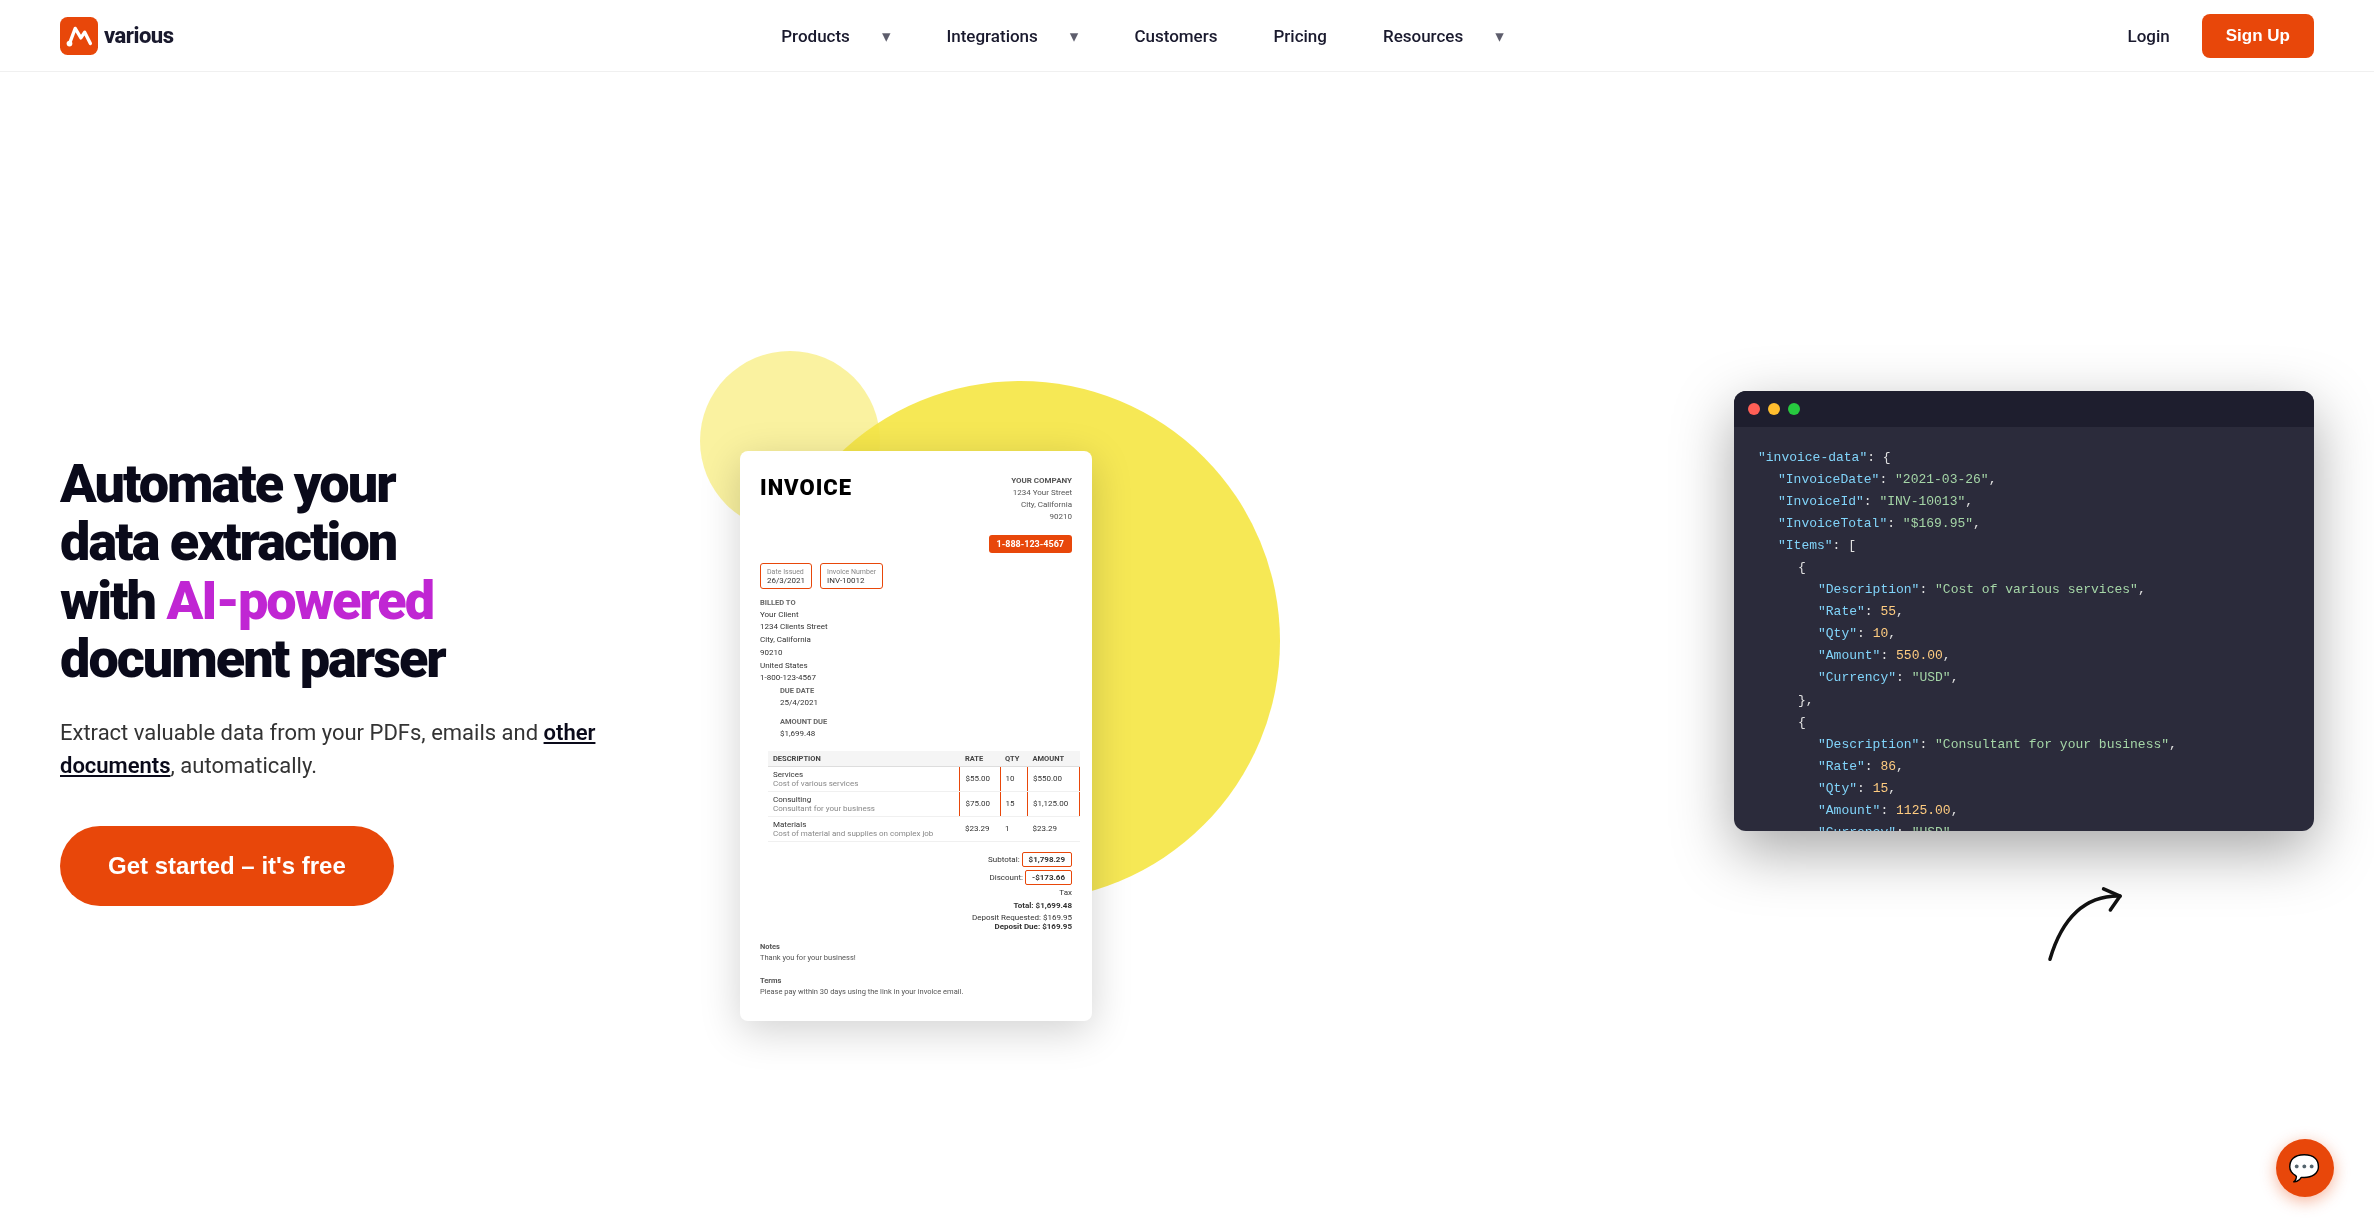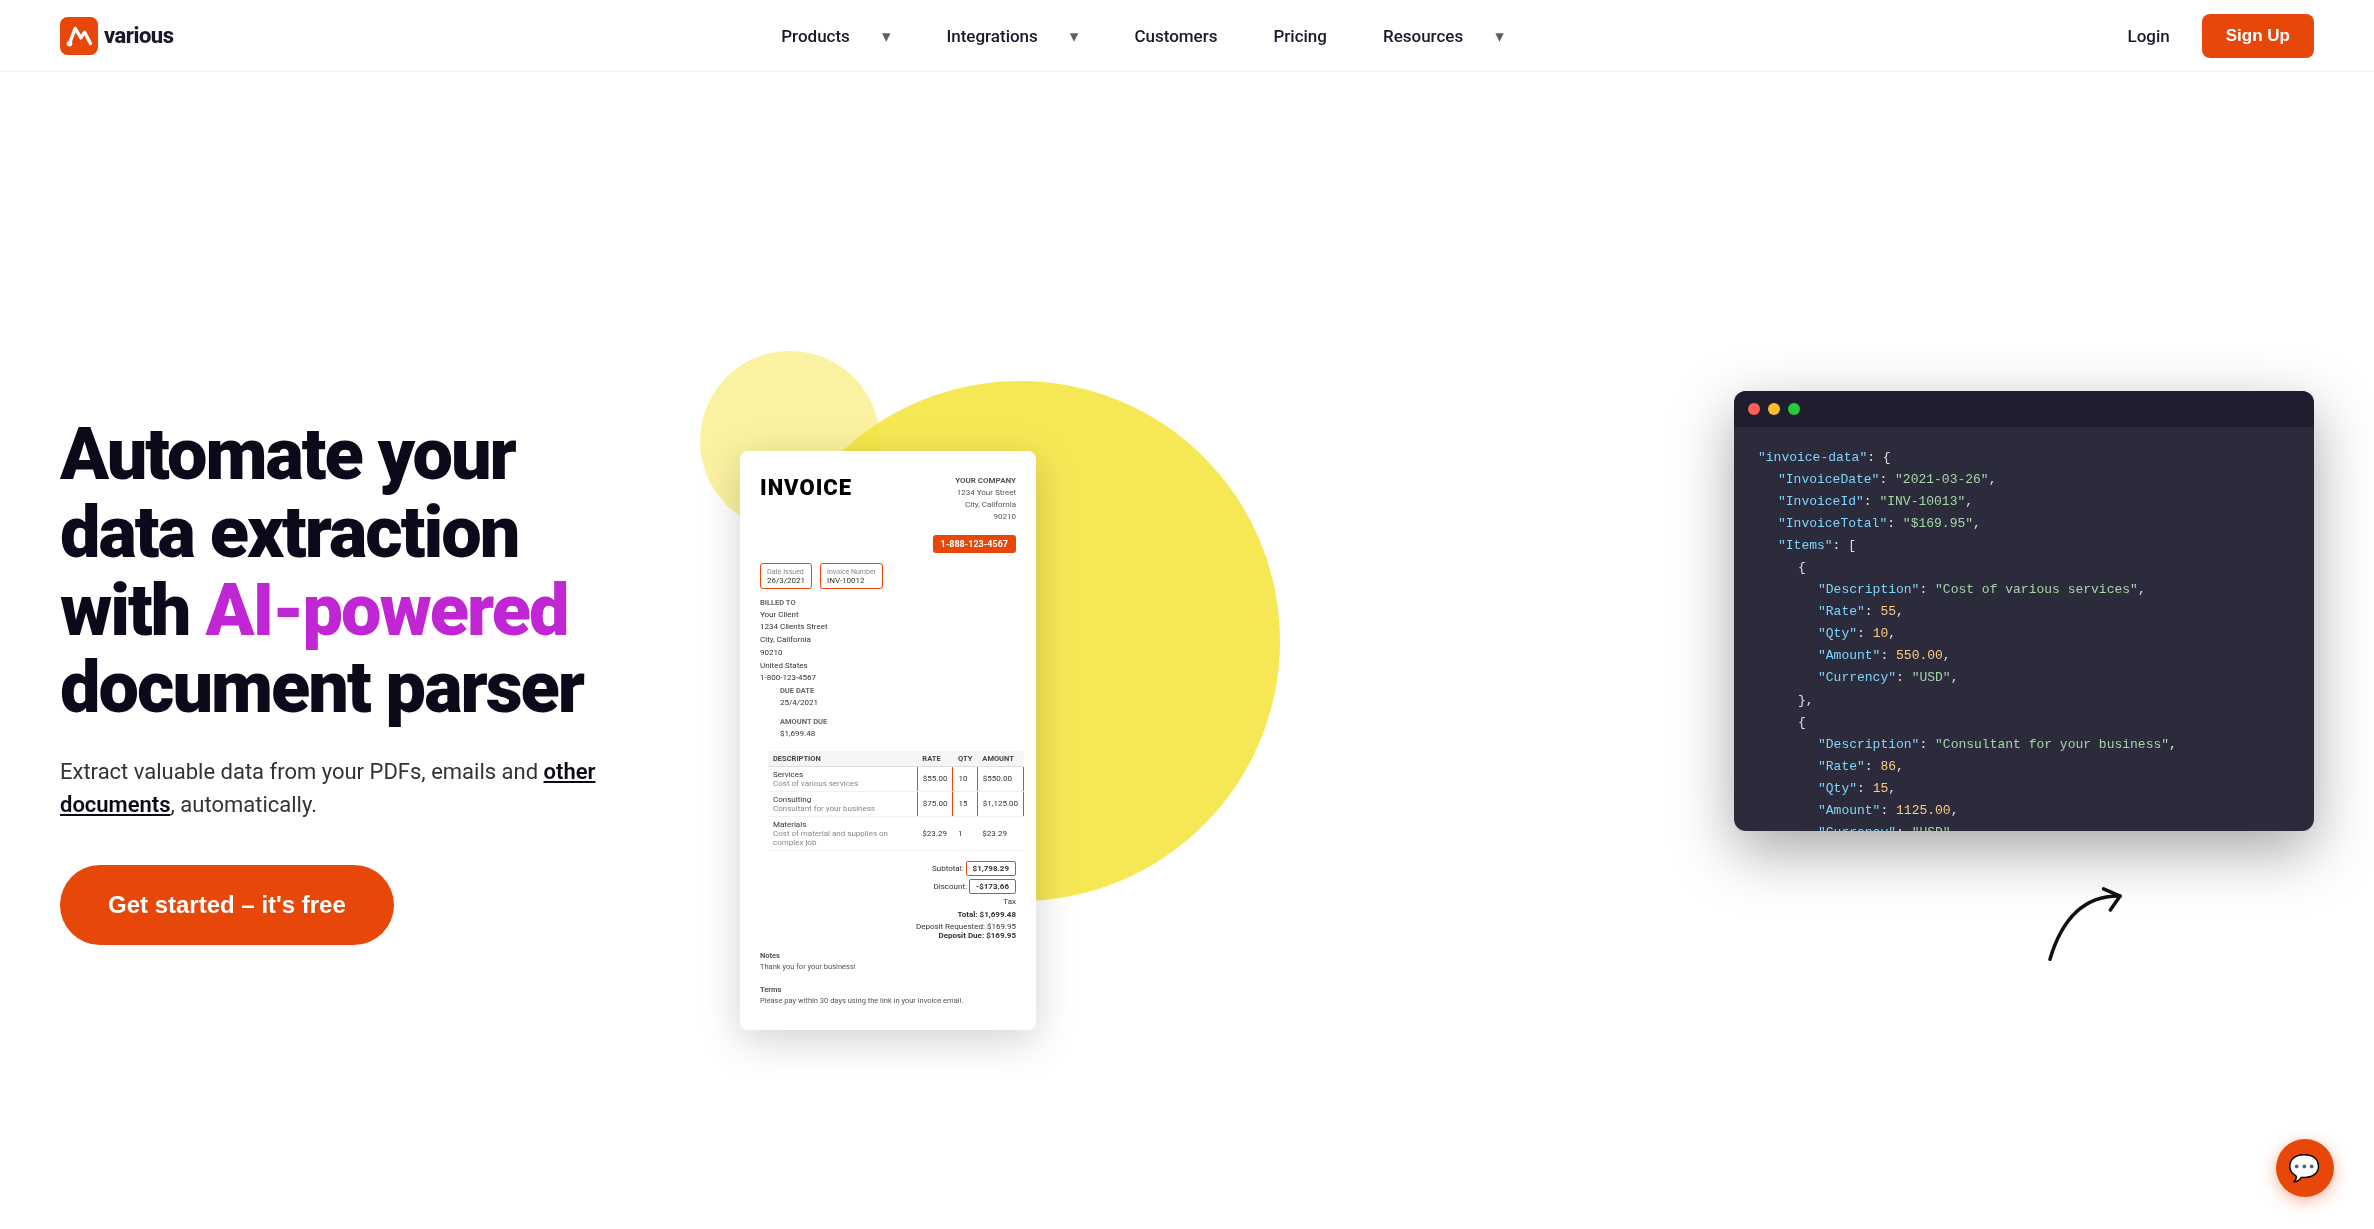--- a/index.html
+++ b/index.html
@@ -88,21 +88,21 @@
       padding: 60px 60px 0 60px;
       min-height: calc(100vh - 72px);
       position: relative;
       overflow: hidden;
     }
     .hero-left {
       max-width: 620px;
       flex-shrink: 0;
     }
     .hero-title {
-      font-size: 72px;
+      font-size: 54px;
       font-weight: 900;
       color: #0a0a1a;
       line-height: 1.08;
       margin-bottom: 28px;
       letter-spacing: -2px;
     }
     .hero-title .ai-highlight {
       color: #c026d3;
       font-style: normal;
     }
@@ -201,21 +201,21 @@
     .code-num { color: #ffcc80; }
     .code-indent1 { padding-left: 20px; }
     .code-indent2 { padding-left: 40px; }
     .code-indent3 { padding-left: 60px; }
 
     
     .invoice-window {
       position: absolute;
       left: 60px;
       top: 120px;
-      width: 296px;
+      width: 352px;
       background: #fff;
       border-radius: 8px;
       box-shadow: 0 10px 40px rgba(0,0,0,0.18);
       z-index: 4;
       padding: 24px 20px;
       font-size: 9px;
       color: #333;
     }
     .invoice-header {
       display: flex;

